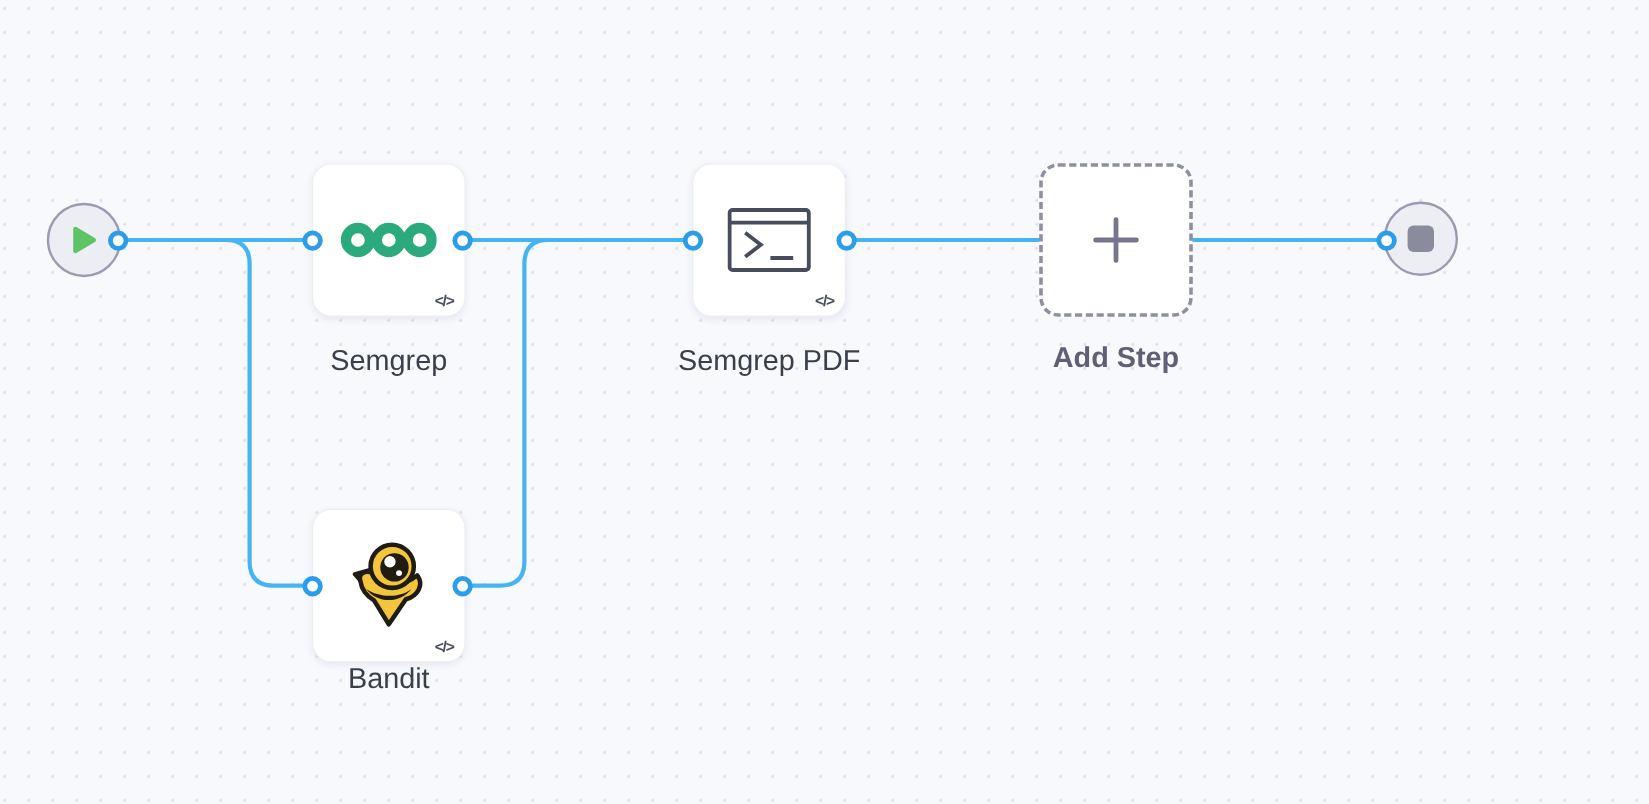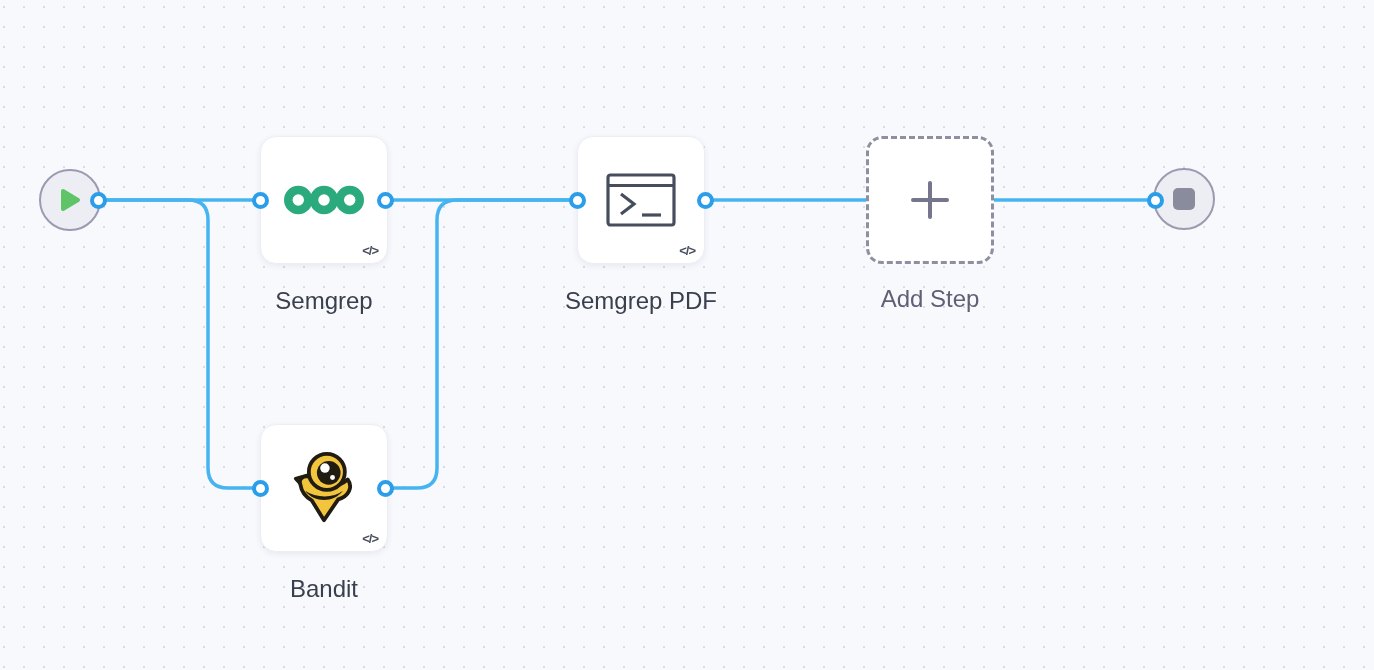--- a/index.html
+++ b/index.html
@@ -36,21 +36,21 @@
     position:absolute;right:9px;bottom:5px;
     font-size:13px;font-weight:700;letter-spacing:-1px;
     color:#474d5c;
   }
   .node-label{
     position:absolute;z-index:2;
     transform:translateX(-50%);
     font-size:24px;color:#3a3f4d;
     white-space:nowrap;
   }
-  .node-label.muted{color:#5f5f75;}
+  .node-label.muted{color:#5f5f75;font-weight:bold;}
   .terminal-node{
     position:absolute;width:62px;height:62px;border-radius:50%;
     background:#ededf4;border:2px solid #9a9ab0;
     box-sizing:border-box;z-index:2;
     display:flex;align-items:center;justify-content:center;
   }
   .port{
     position:absolute;width:9px;height:9px;border-radius:50%;
     background:#ffffff;border:4px solid #2c9ee9;
     box-sizing:content-box;z-index:3;
@@ -94,21 +94,21 @@
 
       <path d="M18 44 C30 52 48 52 58 44 C48 57 28 57 18 44 Z" fill="#201c12"></path>
 
       <circle cx="41" cy="24" r="19" fill="#f2c53d" stroke="#201c12" stroke-width="4"></circle>
       <circle cx="43" cy="25" r="12.5" fill="#201c12"></circle>
       <circle cx="39" cy="20" r="5" fill="#ffffff"></circle>
       <circle cx="47" cy="30" r="2.6" fill="#ffffff"></circle>
     </svg>
     <span class="badge">&lt;/&gt;</span>
   </div>
-  <div class="node-label" style="left:324px;top:575px;">Bandit</div>
+  <div class="node-label" style="left:324px;top:552px;">Bandit</div>
 
   <div class="node-box" style="left:577px;top:136px;">
     <svg width="70" height="54" viewBox="0 0 70 54">
       <rect x="2" y="2" width="66" height="50" rx="2.5" fill="none" stroke="#474d5c" stroke-width="3.2"></rect>
       <line x1="2" y1="12.5" x2="68" y2="12.5" stroke="#474d5c" stroke-width="3.2"></line>
       <polyline points="15,21 28,31 15,41" fill="none" stroke="#474d5c" stroke-width="3.2" stroke-linejoin="miter"></polyline>
       <line x1="36" y1="42" x2="55" y2="42" stroke="#474d5c" stroke-width="3.2"></line>
     </svg>
     <span class="badge">&lt;/&gt;</span>
   </div>

